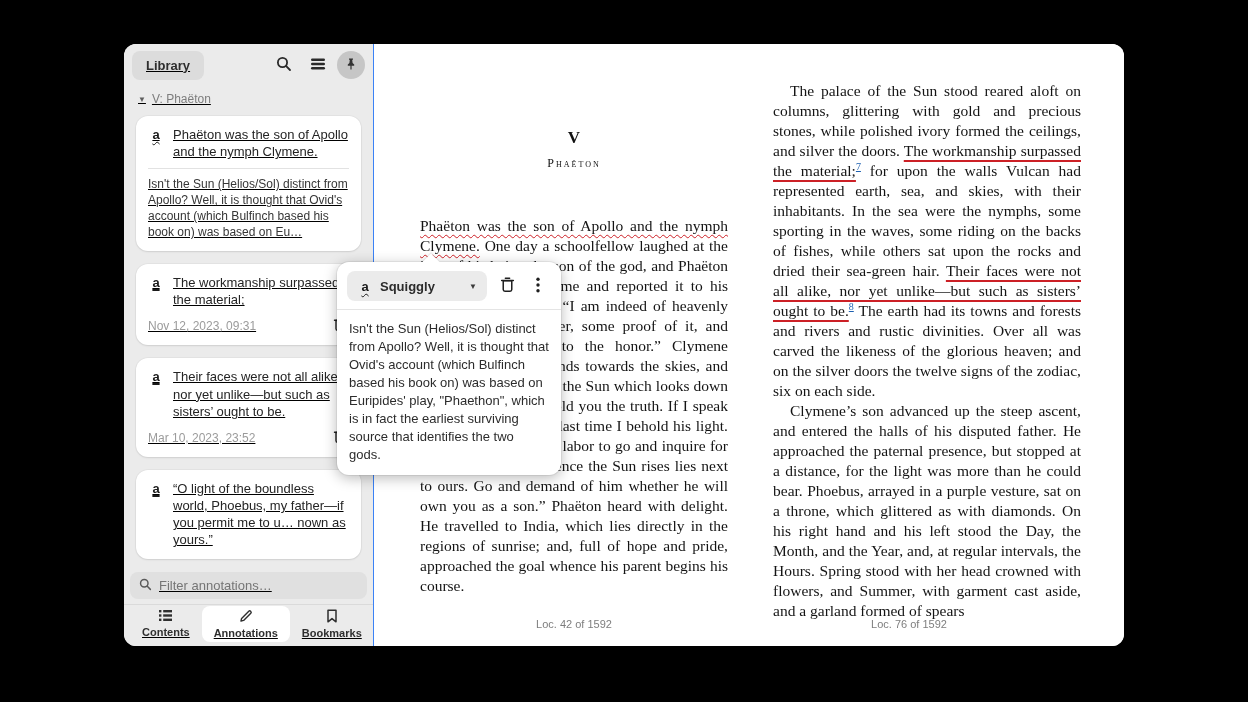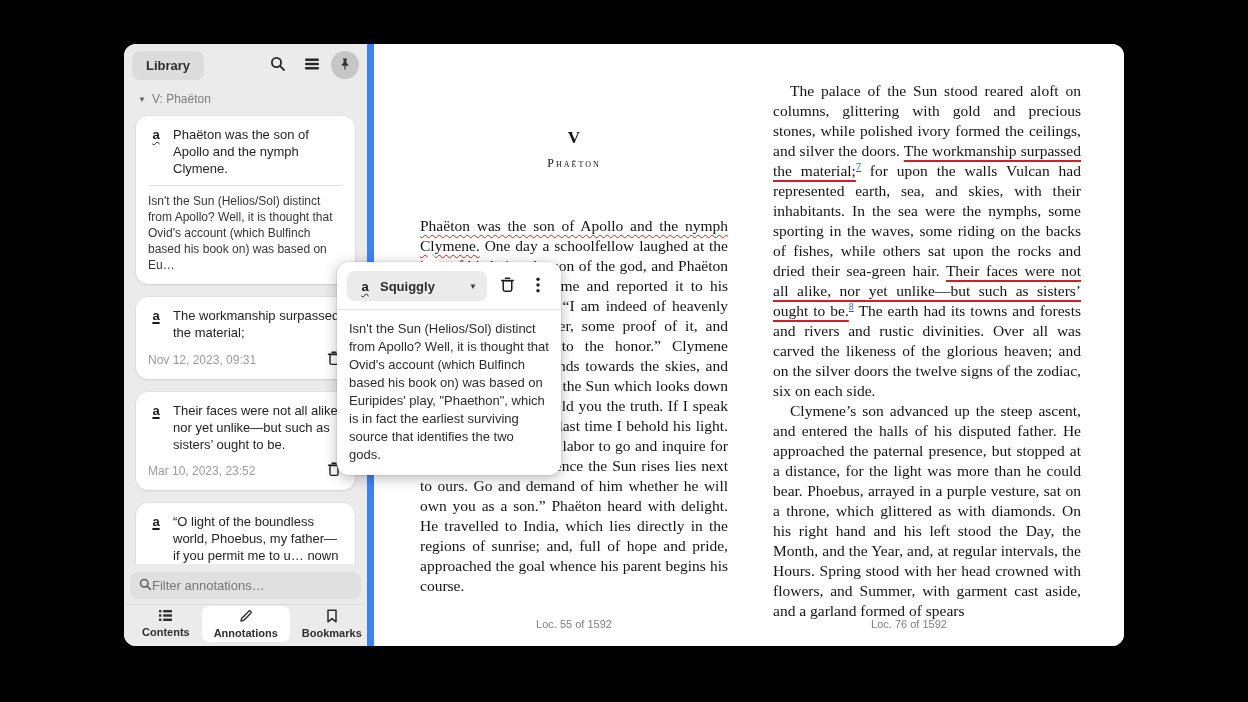--- a/index.html
+++ b/index.html
@@ -4,21 +4,21 @@
 <style>
   * { margin:0; padding:0; box-sizing:border-box; }
   html,body { width:1248px; height:702px; background:#000; overflow:hidden;
     font-family:"Liberation Sans", sans-serif; }
   .stage { position:relative; width:1248px; height:702px; background:#000; }
   .window { position:absolute; left:124px; top:44px; width:1000px; height:602px;
     background:#fff; border-radius:12px; overflow:hidden; box-shadow:0 8px 30px rgba(0,0,0,.6); }
 
   
   .sidebar { position:absolute; left:0; top:0; width:250px; height:100%;
-    background:#ebebeb; border-right:7px solid #3b82f6; display:flex; flex-direction:column; }
+    background:#ebebeb; border-right:1px solid #3b82f6; display:flex; flex-direction:column;text-decoration:underline; }
   .sb-header { height:42px; display:flex; align-items:center; padding:0 8px; gap:4px; flex:0 0 auto; }
   .library-btn { background:#dcdcdc; border:none; border-radius:8px; padding:7px 14px;
     font:700 13px "Liberation Sans",sans-serif; color:#2e2e2e; cursor:pointer; }
   .sb-spacer { flex:1; }
   .icon-btn { width:30px; height:30px; border:none; background:transparent; border-radius:8px;
     display:flex; align-items:center; justify-content:center; cursor:pointer; color:#2a2a2a; }
   .pin-btn { width:28px; height:28px; border-radius:50%; background:#c6c6c6; }
   .section-row { display:flex; align-items:center; gap:6px; padding:6px 14px 8px; color:#7d7d7d;
     font:400 12px "Liberation Sans",sans-serif; flex:0 0 auto; }
   .caret-down { font-size:8px; color:#5f5f5f; }
@@ -35,21 +35,21 @@
   .ann-icon.underline .glyph { text-decoration:underline solid currentColor 1.5px; text-underline-offset:2px; }
   .card-title { font:400 13px/1.32 "Liberation Sans",sans-serif; color:#242424; }
   .card-divider { border:none; border-top:1px solid #e2e2e2; margin:8px 0; }
   .card-note { font:400 12px/1.33 "Liberation Sans",sans-serif; color:#363636; }
   .card-foot { display:flex; align-items:center; justify-content:space-between; margin-top:9px; }
   .card-date { font:400 12px "Liberation Sans",sans-serif; color:#9b9b9b; }
   .trash-btn { border:none; background:transparent; padding:0; width:18px; height:18px;
     color:#1f1f1f; cursor:pointer; display:flex; align-items:center; justify-content:center; }
 
   .filter-wrap { flex:0 0 auto; margin:8px 6px 6px; background:#e0e0e0; border-radius:8px;
-    height:27px; display:flex; align-items:center; padding:0 9px; color:#5a5a5a; }
+    height:27px; display:flex; align-items:center; padding:0 9px; gap:7px; color:#5a5a5a; }
   .filter-wrap input { border:none; background:transparent; outline:none; flex:1;
     font:400 13px "Liberation Sans",sans-serif; color:#333; }
   .filter-wrap input::placeholder { color:#757575; }
 
   .tabbar { flex:0 0 auto; height:41px; display:flex; align-items:center; justify-content:space-around;
     padding:0 6px 4px; box-shadow:0 -1px 0 rgba(0,0,0,.07); }
   .tab { display:flex; flex-direction:column; align-items:center; justify-content:center; gap:1px;
     border:none; background:transparent; border-radius:8px; padding:3px 12px; cursor:pointer; color:#2f2f2f; }
   .tab.active { background:#ffffff; }
   .tab-label { font:700 11px "Liberation Sans",sans-serif; color:#2f2f2f; }
@@ -236,21 +236,21 @@
         <div class="chap-num">V</div>
         <div class="chap-title">Phaëton</div>
         <p class="body-par"><span class="seg-squiggly">Phaëton was the son of Apollo and the nymph Clymene.</span><span class="seg-plain"> One day a schoolfellow laughed at the idea of his being the son of the god, and Phaëton went in rage and shame and reported it to his mother. “If,” said he, “I am indeed of heavenly birth, give me, mother, some proof of it, and establish my claim to the honor.” Clymene stretched forth her hands towards the skies, and said, “I call to witness the Sun which looks down upon us, that I have told you the truth. If I speak falsely, let this be the last time I behold his light. But it needs not much labor to go and inquire for yourself; the land whence the Sun rises lies next to ours. Go and demand of him whether he will own you as a son.” Phaëton heard with delight. He travelled to India, which lies directly in the regions of sunrise; and, full of hope and pride, approached the goal whence his parent begins his course.</span></p>
       </div>
 
       <div class="page-col col-right">
         <p class="body-par indent"><span class="seg-plain">The palace of the Sun stood reared aloft on columns, glittering with gold and precious stones, while polished ivory formed the ceilings, and silver the doors. </span><span class="seg-underline">The workmanship surpassed the material;</span><sup class="seg-sup">7</sup><span class="seg-plain"> for upon the walls Vulcan had represented earth, sea, and skies, with their inhabitants. In the sea were the nymphs, some sporting in the waves, some riding on the backs of fishes, while others sat upon the rocks and dried their sea-green hair. </span><span class="seg-underline">Their faces were not all alike, nor yet unlike—but such as sisters’ ought to be.</span><sup class="seg-sup">8</sup><span class="seg-plain"> The earth had its towns and forests and rivers and rustic divinities. Over all was carved the likeness of the glorious heaven; and on the silver doors the twelve signs of the zodiac, six on each side.</span></p>
         <p class="body-par indent"><span class="seg-plain">Clymene’s son advanced up the steep ascent, and entered the halls of his disputed father. He approached the paternal presence, but stopped at a distance, for the light was more than he could bear. Phoebus, arrayed in a purple vesture, sat on a throne, which glittered as with diamonds. On his right hand and his left stood the Day, the Month, and the Year, and, at regular intervals, the Hours. Spring stood with her head crowned with flowers, and Summer, with garment cast aside, and a garland formed of spears</span></p>
       </div>
 
-      <div class="loc loc-left">Loc. 55 of 1592</div>
+      <div class="loc loc-left">Loc. 42 of 1592</div>
       <div class="loc loc-right">Loc. 76 of 1592</div>
     </main>
 
     <div class="popover">
       <div class="arrow"></div>
       <div class="pop-head">
         <button class="style-select">
           <span class="ann-icon squiggly"><span class="glyph">a</span></span>
           <span class="lbl">Squiggly</span>
           <span class="dd">▼</span>

